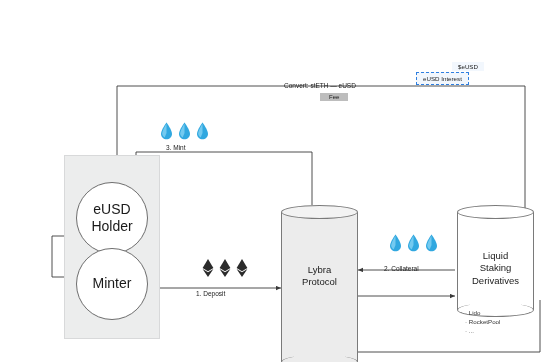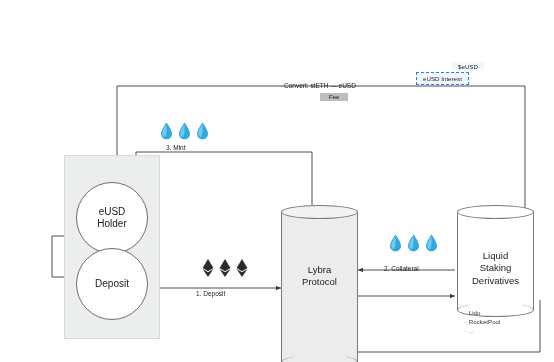--- a/index.html
+++ b/index.html
@@ -33,21 +33,21 @@
 
   
   .ellipse {
     border: 1px solid #6e6e6e;
     border-radius: 50%;
     background: #ffffff;
     display: flex;
     align-items: center;
     justify-content: center;
     text-align: center;
-    font-size: 10px;
+    font-size: 14px;
     color: #1a1a1a;
     line-height: 1.25;
   }
 
   
   .cyl {
     position: absolute;
   }
   .cyl .body {
     position: absolute;
@@ -188,21 +188,21 @@
     </g>
   </svg>
 
   <div class="abs grey-panel" style="left:64px; top:155px; width:94px; height:182px;"></div>
 
   <div class="abs ellipse" style="left:76px; top:182px; width:70px; height:70px;">
     <span>eUSD<br>Holder</span>
   </div>
 
   <div class="abs ellipse" style="left:76px; top:248px; width:70px; height:70px;">
-    <span>Deposit</span>
+    <span>Minter</span>
   </div>
 
   <div class="cyl" style="left:281px; top:205px; width:77px; height:164px;">
     <div class="body"></div>
     <div class="bottom"></div>
     <div class="top"></div>
     <div class="label" style="top:59px;">Lybra<br>Protocol</div>
   </div>
 
   <div class="cyl white" style="left:457px; top:205px; width:77px; height:112px;">

